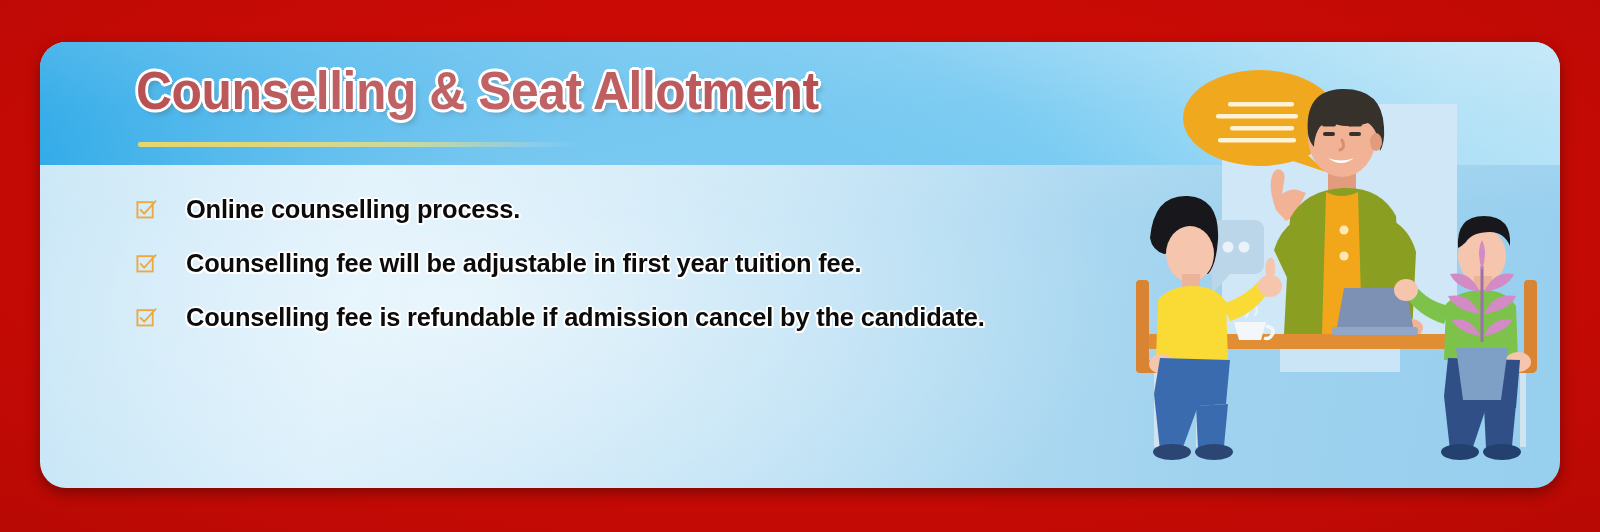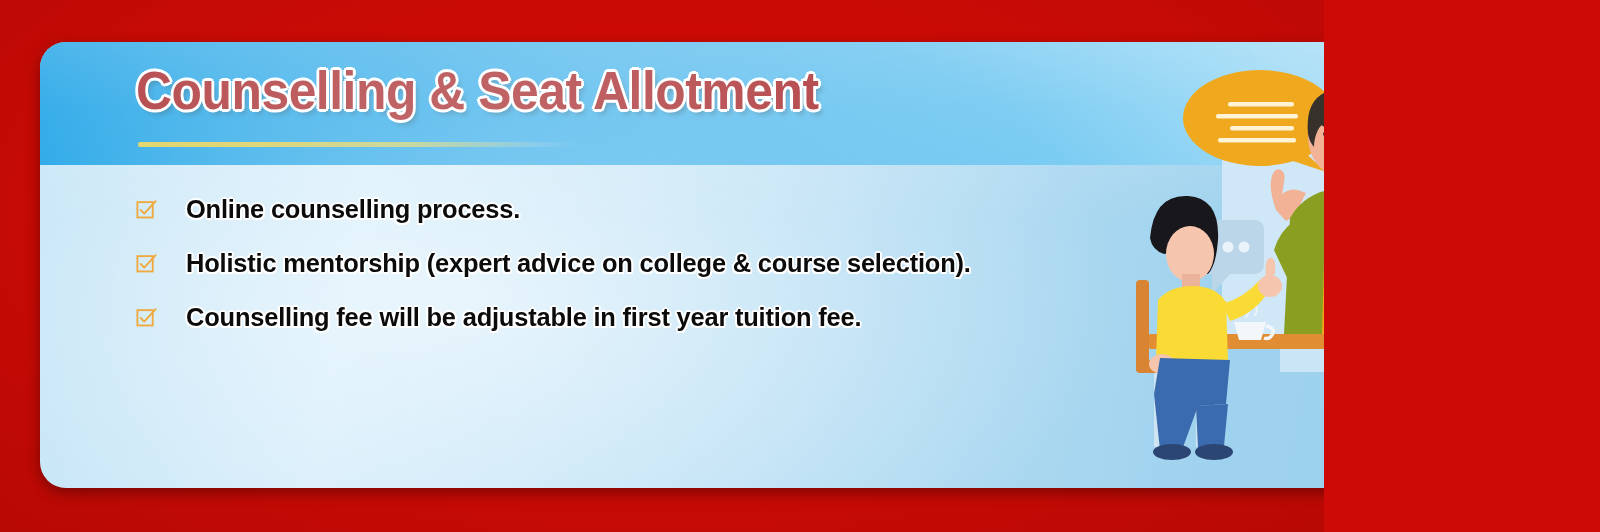--- a/index.html
+++ b/index.html
@@ -10,21 +10,21 @@
     width: 1600px;
     height: 532px;
     background: #CE0A06;
     font-family: "Liberation Sans", sans-serif;
     overflow: hidden;
   }
 
   
   .frame {
     position: relative;
-    width: 1324px;
+    width: 1600px;
     height: 532px;
     background: radial-gradient(ellipse at 50% 40%, #D60B06 0%, #C40A05 70%, #B80904 100%);
     overflow: hidden;
   }
 
   
   .card {
     position: absolute;
     left: 40px;
     top: 42px;
@@ -165,40 +165,40 @@
         <span class="cb">
           <svg viewBox="0 0 24 24" width="21" height="21">
             <rect x="1.6" y="3.6" width="17.5" height="17.5" fill="none" stroke="#EFA83B" stroke-width="2.1"></rect>
             <path d="M5.3 12.4 L9.4 16.6 L22.4 2.4" fill="none" stroke="#EFA83B" stroke-width="2.1" stroke-linecap="round" stroke-linejoin="round"></path>
           </svg>
         </span>
         <span class="bullet-text">Online counselling process.</span>
       </div>
 
 
-      <div class="bullet">
-        <span class="cb">
-          <svg viewBox="0 0 24 24" width="21" height="21">
-            <rect x="1.6" y="3.6" width="17.5" height="17.5" fill="none" stroke="#EFA83B" stroke-width="2.1"></rect>
-            <path d="M5.3 12.4 L9.4 16.6 L22.4 2.4" fill="none" stroke="#EFA83B" stroke-width="2.1" stroke-linecap="round" stroke-linejoin="round"></path>
-          </svg>
-        </span>
-        <span class="bullet-text">Holistic mentorship (expert advice on college &amp; course selection).</span>
-      </div>
 
       <div class="bullet">
         <span class="cb">
           <svg viewBox="0 0 24 24" width="21" height="21">
             <rect x="1.6" y="3.6" width="17.5" height="17.5" fill="none" stroke="#EFA83B" stroke-width="2.1"></rect>
             <path d="M5.3 12.4 L9.4 16.6 L22.4 2.4" fill="none" stroke="#EFA83B" stroke-width="2.1" stroke-linecap="round" stroke-linejoin="round"></path>
           </svg>
         </span>
         <span class="bullet-text">Counselling fee will be adjustable in first year tuition fee.</span>
       </div>
 
+      <div class="bullet">
+        <span class="cb">
+          <svg viewBox="0 0 24 24" width="21" height="21">
+            <rect x="1.6" y="3.6" width="17.5" height="17.5" fill="none" stroke="#EFA83B" stroke-width="2.1"></rect>
+            <path d="M5.3 12.4 L9.4 16.6 L22.4 2.4" fill="none" stroke="#EFA83B" stroke-width="2.1" stroke-linecap="round" stroke-linejoin="round"></path>
+          </svg>
+        </span>
+        <span class="bullet-text">Counselling fee is refundable if admission cancel by the candidate.</span>
+      </div>
 
     </div>
 
     <div class="illo">
       <svg viewBox="0 0 430 446" xmlns="http://www.w3.org/2000/svg">
 
         <rect x="92" y="62" width="235" height="230" fill="#CFE7F7"></rect>
         <rect x="150" y="292" width="120" height="38" fill="#D8EBF8" opacity="0.75"></rect>
 
         <g>

